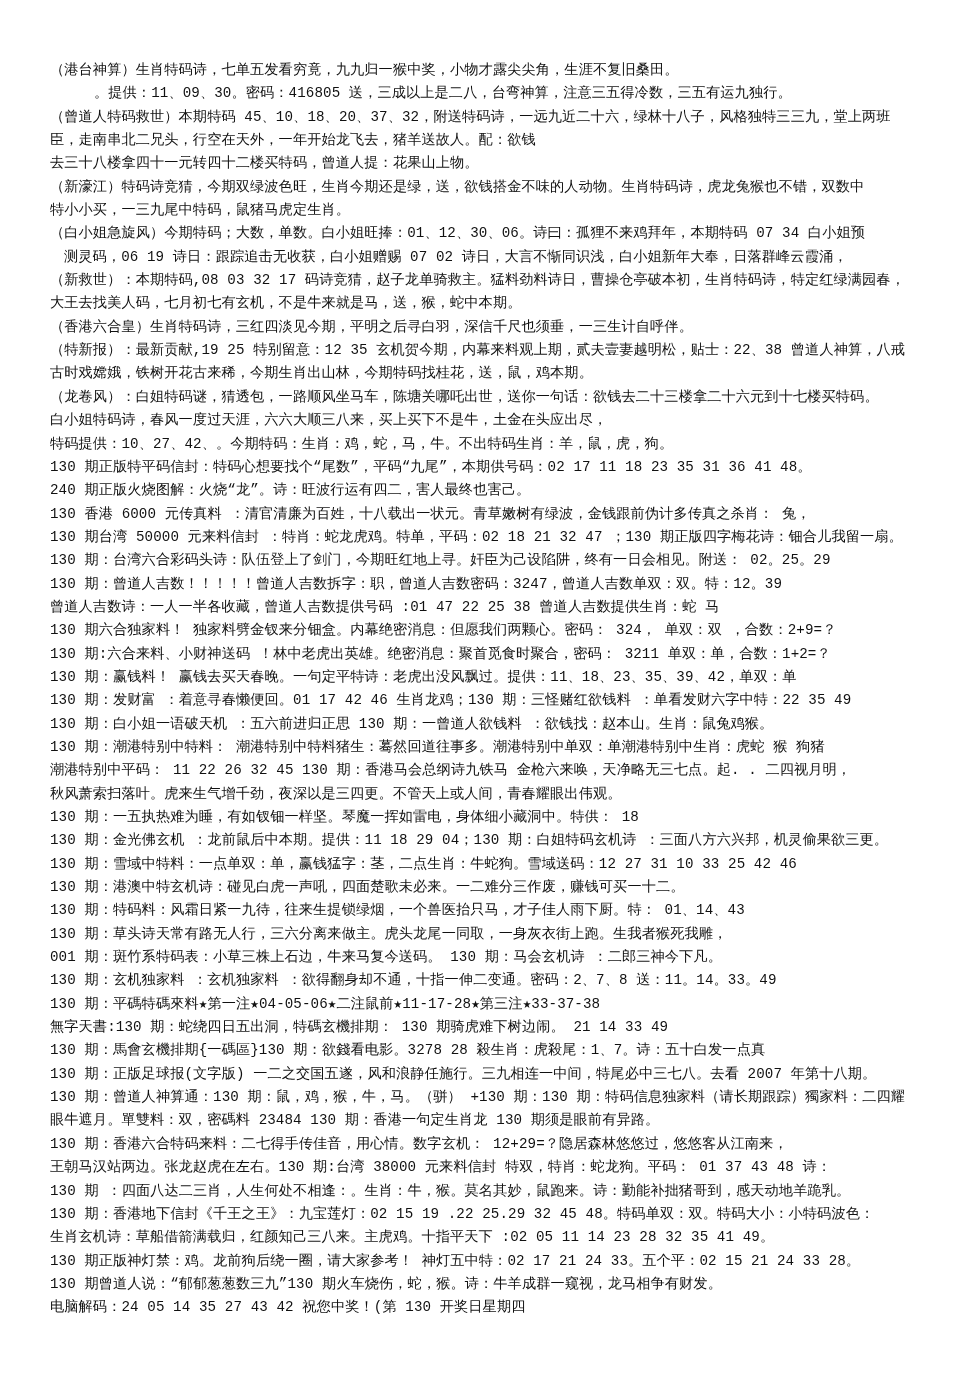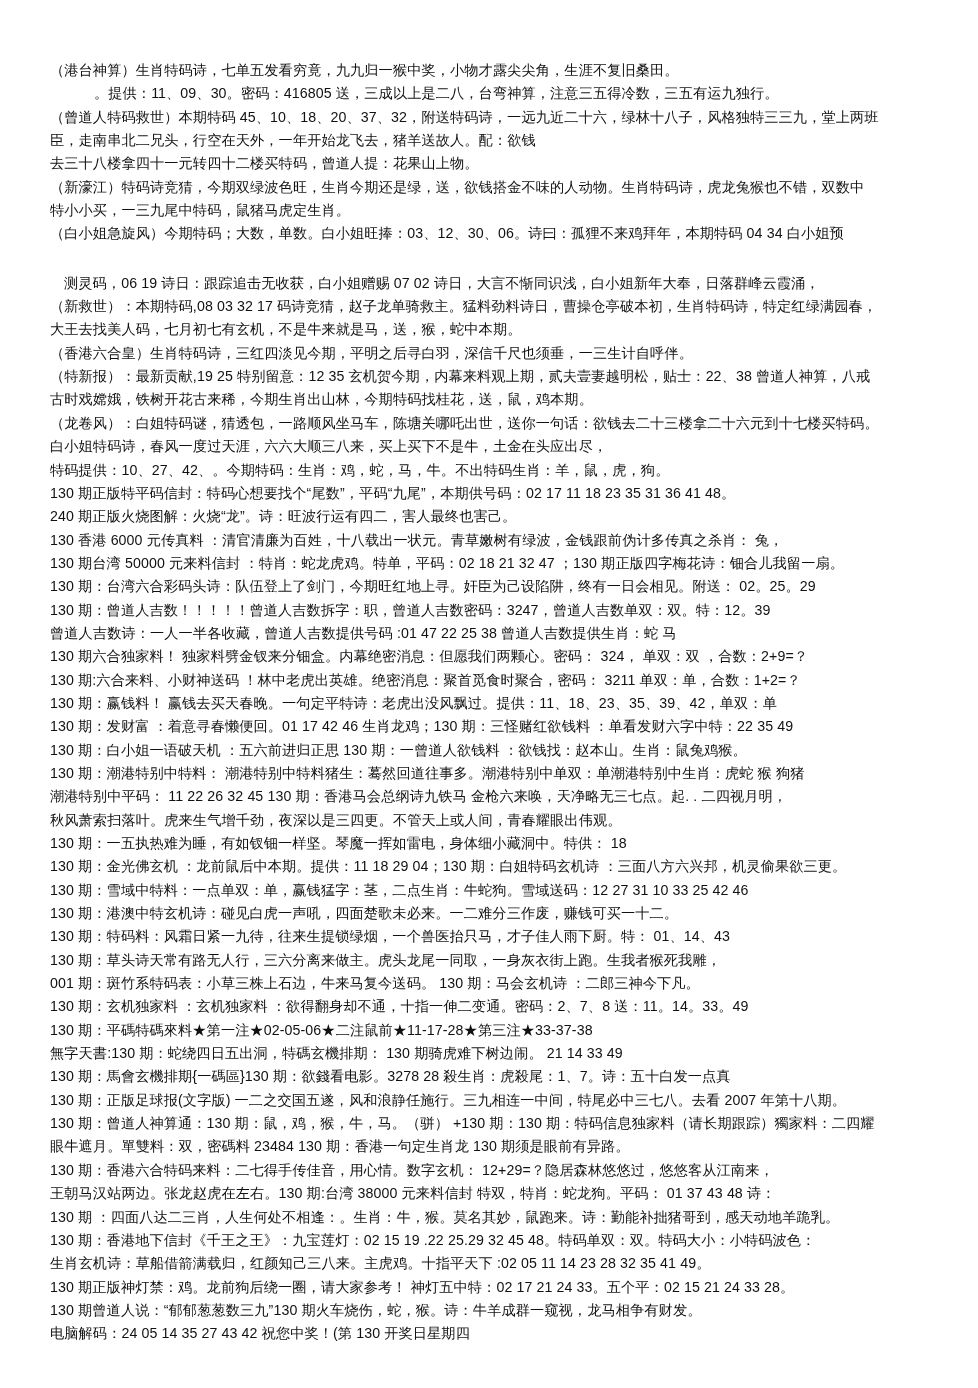--- a/index.html
+++ b/index.html
@@ -1,39 +1,39 @@
 <!DOCTYPE html>
 <html><head>
 <meta charset="utf-8">
 <style>
   html, body { margin: 0; padding: 0; background: #ffffff; }
   body { width: 978px; height: 1388px; overflow: hidden; position: relative; }
   .page {
     position: absolute; left: 50px; top: 59px; width: 920px;
-    font-family: Liberation Sans, sans-serif;
+    font-family: Liberation Mono, monospace;
     font-size: 14.2px; color: #111111;
     line-height: 23.35px;
     letter-spacing: 0.1px;
   }
   .line { white-space: nowrap; height: 23.35px; }
   .indent { padding-left: 44px; }
-  .indent-s { padding-left: 14px; margin-top: 26px; }
+  .indent-s { padding-left: 14px; }
 </style>
 </head>
 <body>
 
 <div class="page">
   <div class="line">（港台神算）生肖特码诗，七单五发看穷竟，九九归一猴中奖，小物才露尖尖角，生涯不复旧桑田。</div>
   <div class="line indent">。提供：11、09、30。密码：416805 送，三成以上是二八，台弯神算，注意三五得冷数，三五有运九独行。</div>
   <div class="line">（曾道人特码救世）本期特码 45、10、18、20、37、32，附送特码诗，一远九近二十六，绿林十八子，风格独特三三九，堂上两班</div>
   <div class="line">臣，走南串北二兄头，行空在天外，一年开始龙飞去，猪羊送故人。配：欲钱</div>
   <div class="line">去三十八楼拿四十一元转四十二楼买特码，曾道人提：花果山上物。</div>
   <div class="line">（新濠江）特码诗竞猜，今期双绿波色旺，生肖今期还是绿，送，欲钱搭金不味的人动物。生肖特码诗，虎龙兔猴也不错，双数中</div>
   <div class="line">特小小买，一三九尾中特码，鼠猪马虎定生肖。</div>
-  <div class="line">（白小姐急旋风）今期特码；大数，单数。白小姐旺捧：03、12、30、06。诗曰：孤狸不来鸡拜年，本期特码 04 34 白小姐预</div>
+  <div class="line">（白小姐急旋风）今期特码；大数，单数。白小姐旺捧：01、12、30、06。诗曰：孤狸不来鸡拜年，本期特码 07 34 白小姐预</div>
   <div class="line indent-s">测灵码，06 19 诗日：跟踪追击无收获，白小姐赠赐 07 02 诗日，大言不惭同识浅，白小姐新年大奉，日落群峰云霞涌，</div>
   <div class="line">（新救世）：本期特码,08 03 32 17 码诗竞猜，赵子龙单骑救主。猛料劲料诗日，曹操仓亭破本初，生肖特码诗，特定红绿满园春，</div>
   <div class="line">大王去找美人码，七月初七有玄机，不是牛来就是马，送，猴，蛇中本期。</div>
   <div class="line">（香港六合皇）生肖特码诗，三红四淡见今期，平明之后寻白羽，深信千尺也须垂，一三生计自呼伴。</div>
   <div class="line">（特新报）：最新贡献,19 25 特别留意：12 35 玄机贺今期，内幕来料观上期，贰夫壹妻越明松，贴士：22、38 曾道人神算，八戒</div>
   <div class="line">古时戏嫦娥，铁树开花古来稀，今期生肖出山林，今期特码找桂花，送，鼠，鸡本期。</div>
   <div class="line">（龙卷风）：白姐特码谜，猜透包，一路顺风坐马车，陈塘关哪吒出世，送你一句话：欲钱去二十三楼拿二十六元到十七楼买特码。</div>
   <div class="line">白小姐特码诗，春风一度过天涯，六六大顺三八来，买上买下不是牛，土金在头应出尽，</div>
   <div class="line">特码提供：10、27、42、。今期特码：生肖：鸡，蛇，马，牛。不出特码生肖：羊，鼠，虎，狗。</div>
   <div class="line">130 期正版特平码信封：特码心想要找个“尾数”，平码“九尾”，本期供号码：02   17    11    18    23    35  31  36  41    48。</div>
@@ -52,21 +52,21 @@
   <div class="line">潮港特别中平码：  11   22   26   32   45 130 期：香港马会总纲诗九铁马 金枪六来唤，天净略无三七点。起. . 二四视月明，</div>
   <div class="line">秋风萧索扫落叶。虎来生气增千劲，夜深以是三四更。不管天上或人间，青春耀眼出伟观。</div>
   <div class="line">130 期：一五执热难为睡，有如钗钿一样坚。琴魔一挥如雷电，身体细小藏洞中。特供：  18</div>
   <div class="line">130 期：金光佛玄机 ：龙前鼠后中本期。提供：11 18 29   04；130 期：白姐特码玄机诗 ：三面八方六兴邦，机灵偷果欲三更。</div>
   <div class="line">130 期：雪域中特料：一点单双：单，赢钱猛字：茎，二点生肖：牛蛇狗。雪域送码：12   27   31     10   33 25   42 46</div>
   <div class="line">130 期：港澳中特玄机诗：碰见白虎一声吼，四面楚歌未必来。一二难分三作废，赚钱可买一十二。</div>
   <div class="line">130 期：特码料：风霜日紧一九待，往来生提锁绿烟，一个兽医抬只马，才子佳人雨下厨。特：  01、14、43</div>
   <div class="line">130 期：草头诗天常有路无人行，三六分离来做主。虎头龙尾一同取，一身灰衣街上跑。生我者猴死我雕，</div>
   <div class="line">001 期：斑竹系特码表：小草三株上石边，牛来马复今送码。 130 期：马会玄机诗 ：二郎三神今下凡。</div>
   <div class="line">130 期：玄机独家料 ：玄机独家料 ：欲得翻身却不通，十指一伸二变通。密码：2、7、8 送：11。14。33。49</div>
-  <div class="line">130 期：平碼特碼來料★第一注★02-05-06★二注鼠前★11-17-28★第三注★33-37-38</div>
+  <div class="line">130 期：平碼特碼來料★第一注★04-05-06★二注鼠前★11-17-28★第三注★33-37-38</div>
   <div class="line">無字天書:130 期：蛇绕四日五出洞，特碼玄機排期：  130 期骑虎难下树边闹。  21 14 33 49</div>
   <div class="line">130 期：馬會玄機排期{一碼區}130 期：欲錢看电影。3278 28 殺生肖：虎殺尾：1、7。诗：五十白发一点真</div>
   <div class="line">130 期：正版足球报(文字版) 一二之交国五遂，风和浪静任施行。三九相连一中间，特尾必中三七八。去看  2007 年第十八期。</div>
   <div class="line">130 期：曾道人神算通：130 期：鼠，鸡，猴，牛，马。（骈） +130 期：130 期：特码信息独家料（请长期跟踪）獨家料：二四耀</div>
   <div class="line">眼牛遮月。單雙料：双，密碼料  23484   130 期：香港一句定生肖龙 130 期须是眼前有异路。</div>
   <div class="line">130 期：香港六合特码来料：二七得手传佳音，用心情。数字玄机：  12+29=？隐居森林悠悠过，悠悠客从江南来，</div>
   <div class="line">王朝马汉站两边。张龙赵虎在左右。130 期:台湾 38000 元来料信封  特双，特肖：蛇龙狗。平码：  01  37  43  48 诗：</div>
   <div class="line">130 期  ：四面八达二三肖，人生何处不相逢：。生肖：牛，猴。莫名其妙，鼠跑来。诗：勤能补拙猪哥到，感天动地羊跪乳。</div>
   <div class="line">130 期：香港地下信封《千王之王》：九宝莲灯：02   15     19   .22   25.29   32 45     48。特码单双：双。特码大小：小特码波色：</div>
   <div class="line">生肖玄机诗：草船借箭满载归，红颜知己三八来。主虎鸡。十指平天下 :02    05 11 14 23    28    32 35    41 49。</div>

